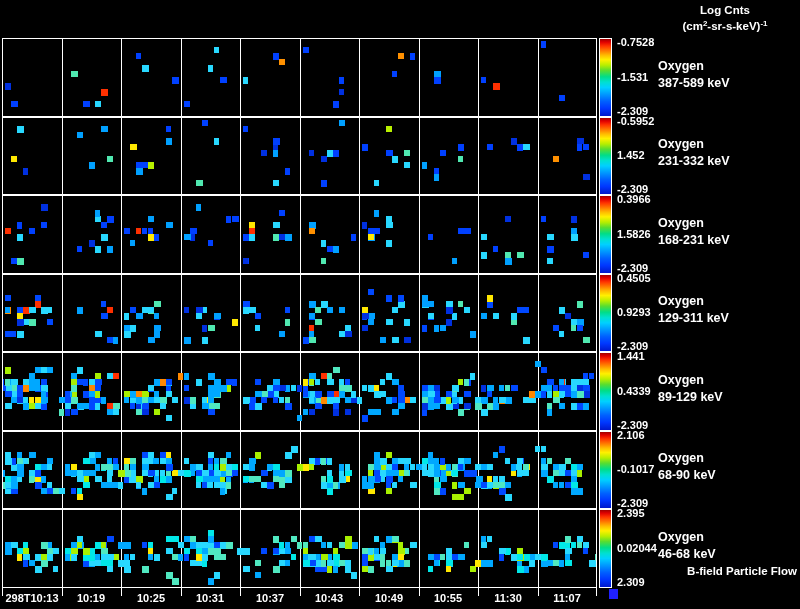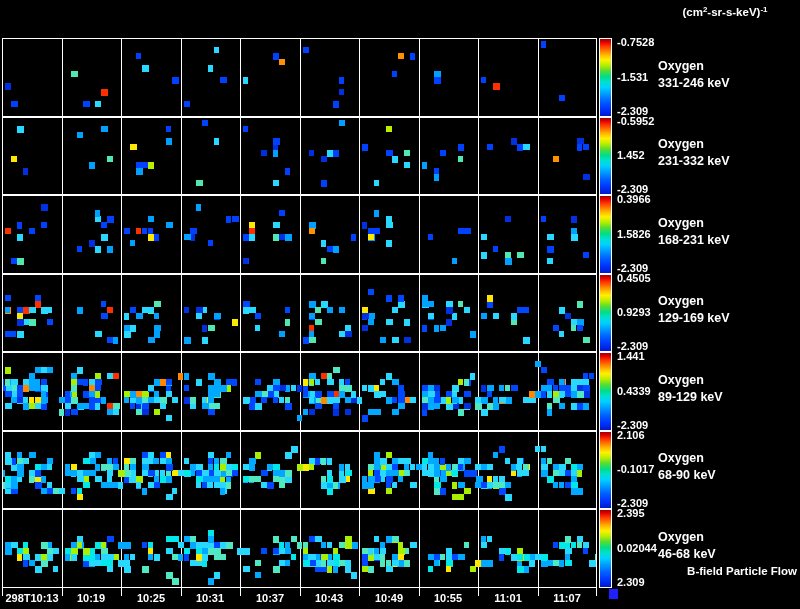--- a/index.html
+++ b/index.html
@@ -25,20 +25,21 @@
   .endmark{position:absolute;left:609px;top:589px;width:9px;height:10px;background:#2020ff;}
 </style>
 </head>
 <body>
 
 <div id="screen">
 
 
 
   <div class="legend">
+    <div>Log Cnts</div>
     <div><span>(cm</span><sup>2</sup><span>-sr-s-keV)</span><sup>-1</sup></div>
   </div>
 
   <div class="bnote">B-field Particle Flow</div>
 
   <div class="endmark"></div>
 
 <div class="panel" style="left: 2px; top: 38px; width: 595px; height: 79px;">
       <div class="vline" style="left: 59px;"></div>
       <div class="vline" style="left: 118px;"></div>
@@ -78,21 +79,21 @@
       <div class="blk" style="left: 478px; top: 38px; width: 5px; height: 6px; background: rgb(0, 64, 255);"></div>
       <div class="blk" style="left: 556px; top: 56px; width: 6px; height: 6px; background: rgb(0, 64, 255);"></div>
       <div class="blk" style="left: 538px; top: 2px; width: 5px; height: 7px; background: rgb(0, 64, 255);"></div>
     </div>
     <div class="cbar" style="top: 38px; height: 79px;"></div>
     <div class="cbl" style="top: 36px;">-0.7528</div>
     <div class="cbl" style="top: 71px;">-1.531</div>
     <div class="cbl" style="top: 105px;">-2.309</div>
     <div class="species" style="top: 58px;">
       <div>Oxygen</div>
-      <div>331-246 keV</div>
+      <div>387-589 keV</div>
     </div>
     <div class="panel" style="left: 2px; top: 117px; width: 595px; height: 78px;">
       <div class="vline" style="left: 59px;"></div>
       <div class="vline" style="left: 118px;"></div>
       <div class="vline" style="left: 178px;"></div>
       <div class="vline" style="left: 237px;"></div>
       <div class="vline" style="left: 297px;"></div>
       <div class="vline" style="left: 356px;"></div>
       <div class="vline" style="left: 416px;"></div>
       <div class="vline" style="left: 475px;"></div>
@@ -396,21 +397,21 @@
       <div class="blk" style="left: 580px; top: 62px; width: 7px; height: 6px; background: rgb(80, 232, 176);"></div>
       <div class="blk" style="left: 562px; top: 38px; width: 6px; height: 6px; background: rgb(0, 48, 224);"></div>
       <div class="blk" style="left: 550px; top: 50px; width: 6px; height: 6px; background: rgb(0, 72, 255);"></div>
     </div>
     <div class="cbar" style="top: 274px; height: 78px;"></div>
     <div class="cbl" style="top: 272px;">0.4505</div>
     <div class="cbl" style="top: 306px;">0.9293</div>
     <div class="cbl" style="top: 340px;">-2.309</div>
     <div class="species" style="top: 293px;">
       <div>Oxygen</div>
-      <div>129-169 keV</div>
+      <div>129-311 keV</div>
     </div>
     <div class="panel" style="left: 2px; top: 352px; width: 595px; height: 79px;">
       <div class="vline" style="left: 59px;"></div>
       <div class="vline" style="left: 118px;"></div>
       <div class="vline" style="left: 178px;"></div>
       <div class="vline" style="left: 237px;"></div>
       <div class="vline" style="left: 297px;"></div>
       <div class="vline" style="left: 356px;"></div>
       <div class="vline" style="left: 416px;"></div>
       <div class="vline" style="left: 475px;"></div>
@@ -1557,15 +1558,15 @@
     <div class="xtick" style="left: 538px;"></div>
     <div class="xtick" style="left: 596px;"></div>
     <div class="xlab" style="left: -10px;">298T10:13</div>
     <div class="xlab" style="left: 49px;">10:19</div>
     <div class="xlab" style="left: 109px;">10:25</div>
     <div class="xlab" style="left: 168px;">10:31</div>
     <div class="xlab" style="left: 228px;">10:37</div>
     <div class="xlab" style="left: 287px;">10:43</div>
     <div class="xlab" style="left: 347px;">10:49</div>
     <div class="xlab" style="left: 406px;">10:55</div>
-    <div class="xlab" style="left: 466px;">11:01</div>
+    <div class="xlab" style="left: 466px;">11:30</div>
     <div class="xlab" style="left: 525px;">11:07</div>
   </div>
 
 </body></html>

